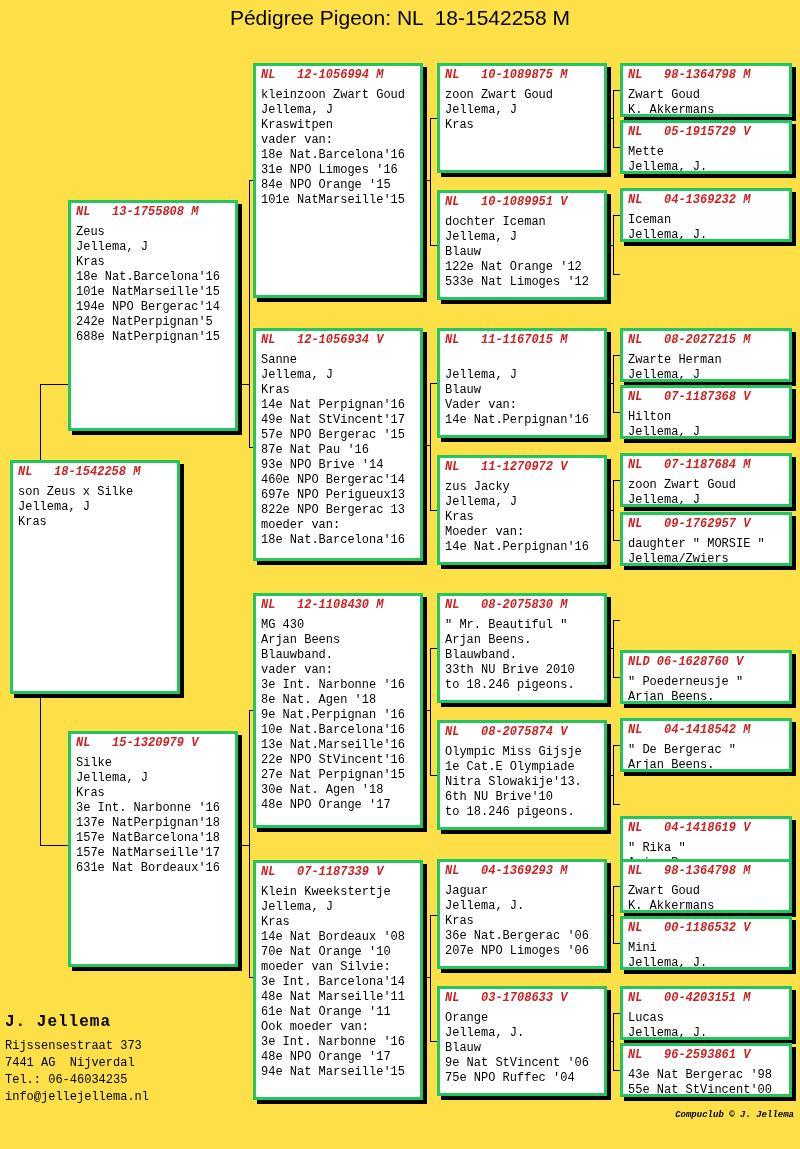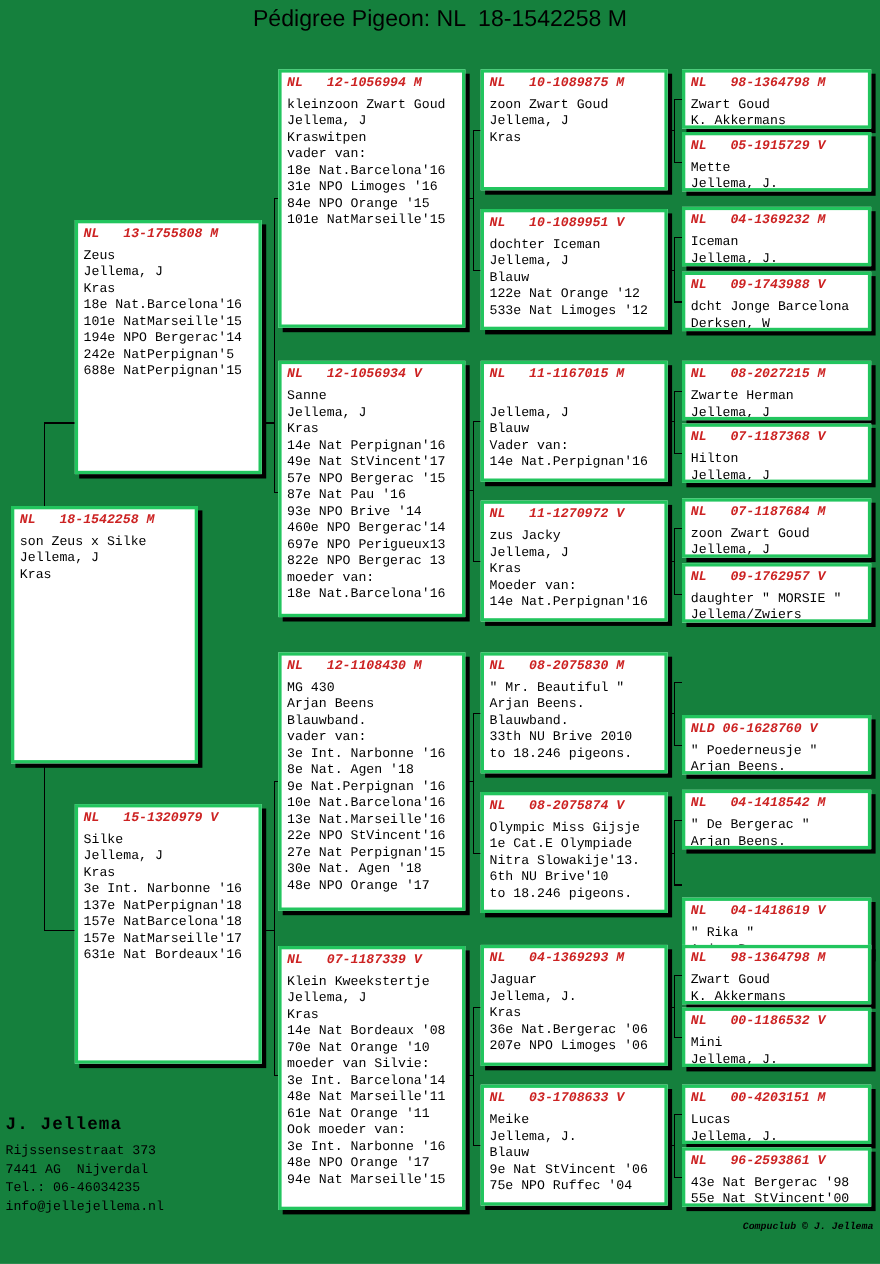--- a/index.html
+++ b/index.html
@@ -1,20 +1,20 @@
 <!DOCTYPE html>
 <html><head>
 <meta charset="utf-8">
 <style>
   * { box-sizing: border-box; margin: 0; padding: 0; }
   html,body { background:#fff; }
   #page {
     position: relative;
     width: 800px; height: 1149px;
-    background: #15803d;
+    background: #fde047;
     font-family: "Liberation Mono", "DejaVu Sans Mono", monospace;
     font-size: 12px;
     color: #000;
     overflow: hidden;
   }
   #title {
     position: absolute; left: 0; top: 6px; width: 800px;
     text-align: center;
     font-family: "Liberation Sans", sans-serif;
     font-size: 21px;
@@ -271,21 +271,21 @@
         <div class="bline">Jaguar</div>
         <div class="bline">Jellema, J.</div>
         <div class="bline">Kras</div>
         <div class="bline">36e Nat.Bergerac '06</div>
         <div class="bline">207e NPO Limoges '06</div>
       </div>
   </div>
   <div class="pbox" id="bx-g3h">
     <div class="phead">NL   03-1708633 V</div>
     <div>
-        <div class="bline">Meike</div>
+        <div class="bline">Orange</div>
         <div class="bline">Jellema, J.</div>
         <div class="bline">Blauw</div>
         <div class="bline">9e Nat StVincent '06</div>
         <div class="bline">75e NPO Ruffec '04</div>
       </div>
   </div>
 
   <div class="pbox g4" id="bx-g4a">
     <div class="phead">NL   98-1364798 M</div>
     <div>
@@ -298,27 +298,20 @@
     <div>
         <div class="bline">Mette</div>
         <div class="bline">Jellema, J.</div>
       </div>
   </div>
   <div class="pbox g4" id="bx-g4c">
     <div class="phead">NL   04-1369232 M</div>
     <div>
         <div class="bline">Iceman</div>
         <div class="bline">Jellema, J.</div>
-      </div>
-  </div>
-  <div class="pbox g4" id="bx-g4d">
-    <div class="phead">NL   09-1743988 V</div>
-    <div>
-        <div class="bline">dcht Jonge Barcelona</div>
-        <div class="bline">Derksen, W</div>
       </div>
   </div>
   <div class="pbox g4" id="bx-g4e">
     <div class="phead">NL   08-2027215 M</div>
     <div>
         <div class="bline">Zwarte Herman</div>
         <div class="bline">Jellema, J</div>
       </div>
   </div>
   <div class="pbox g4" id="bx-g4f">

